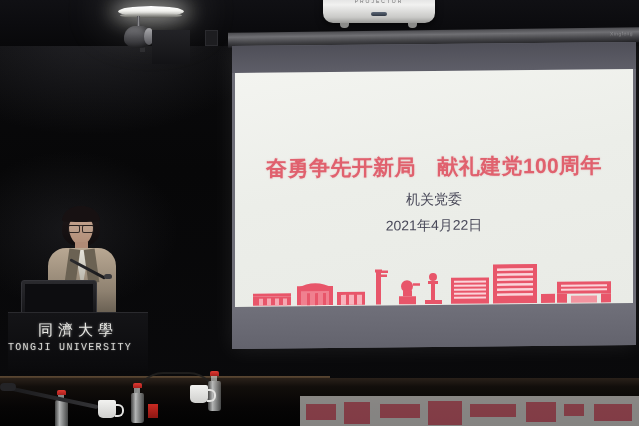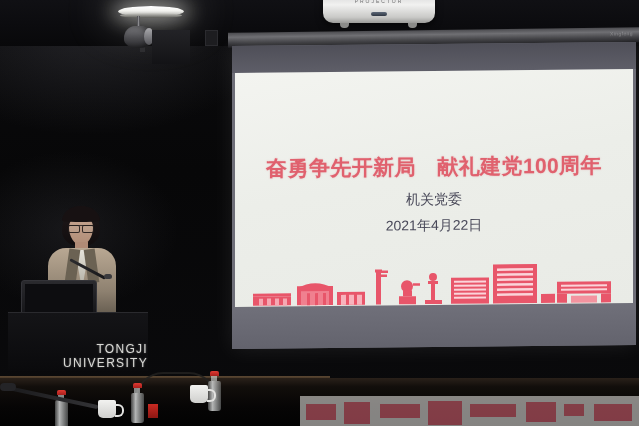--- a/index.html
+++ b/index.html
@@ -326,23 +326,23 @@
     text-align: center;
     font-family: "Liberation Serif", serif;
     font-size: 15px;
     letter-spacing: 5px;
     color: #e8e8e4;
     text-shadow: 0 0 3px rgba(255,255,255,0.45);
   }
   .podium-en {
     position: absolute;
     left: 0; top: 29px; width: 140px;
-    text-align: right;
-    font-family: Liberation Sans, sans-serif;
-    font-size: 12px;
+    text-align: left;
+    font-family: Liberation Mono, monospace;
+    font-size: 10px;
     letter-spacing: 1.3px;
     color: #d8d8d4;
     text-shadow: 0 0 2px rgba(255,255,255,0.4);
   }
 
   
   .table-top {
     position: absolute;
     left: 0; top: 378px;
     width: 639px; height: 48px;
@@ -539,20 +539,21 @@
   </div>
 
   <div class="mic-arm"></div>
   <div class="mic-head"></div>
 
   <div class="laptop">
     <div class="laptop-screen"></div>
   </div>
 
   <div class="podium">
+    <div class="podium-cn">同濟大學</div>
     <div class="podium-en">TONGJI UNIVERSITY</div>
   </div>
 
   <div class="table-edge"></div>
   <div class="table-top"></div>
 
   <div class="chair-back"></div>
 
   <div class="bottle-cap" style="left:57px; top:390px;"></div>
   <div class="bottle-neck" style="left:58px; top:395px;"></div>

